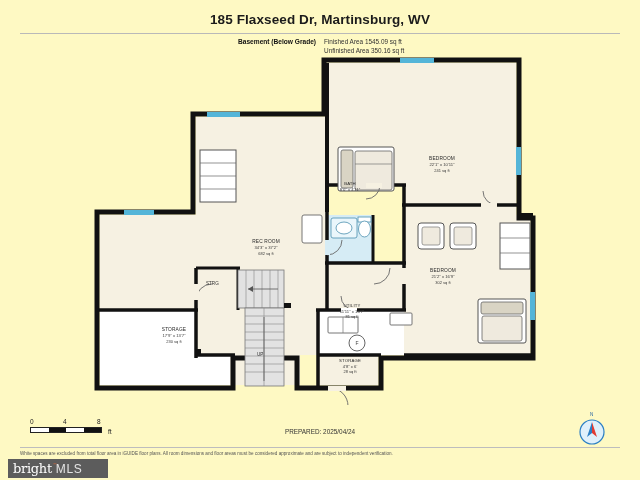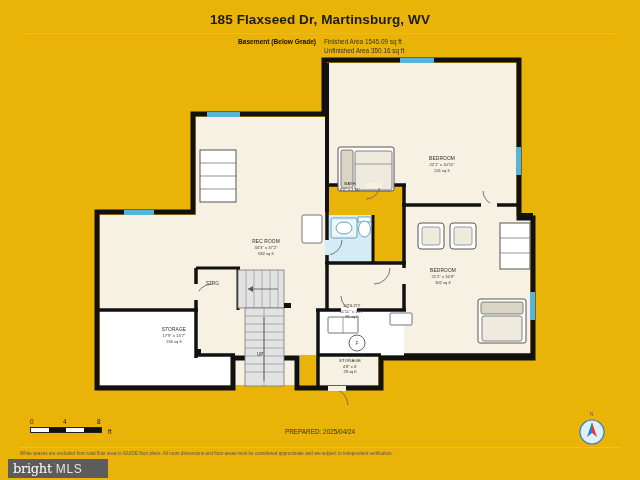--- a/index.html
+++ b/index.html
@@ -2,21 +2,21 @@
 <html><head>
 <meta charset="utf-8">
 <style>
   * { box-sizing: border-box; margin: 0; padding: 0; }
   html, body {
     width: 640px; height: 480px;
     background: #ffffff;
     font-family: "Liberation Sans", sans-serif;
     overflow: hidden;
   }
-  #page { position: relative; width: 640px; height: 480px; background: #eab308; }
+  #page { position: relative; width: 640px; height: 480px; background: #fef9c3; }
 
   
   .title {
     position: absolute; top: 12px; left: 0; width: 640px;
     text-align: center;
     font-size: 13.5px; font-weight: bold; color: #1b1b1b;
     letter-spacing: .1px;
   }
   .hrule-top {
     position: absolute; top: 33px; left: 20px; width: 600px;

